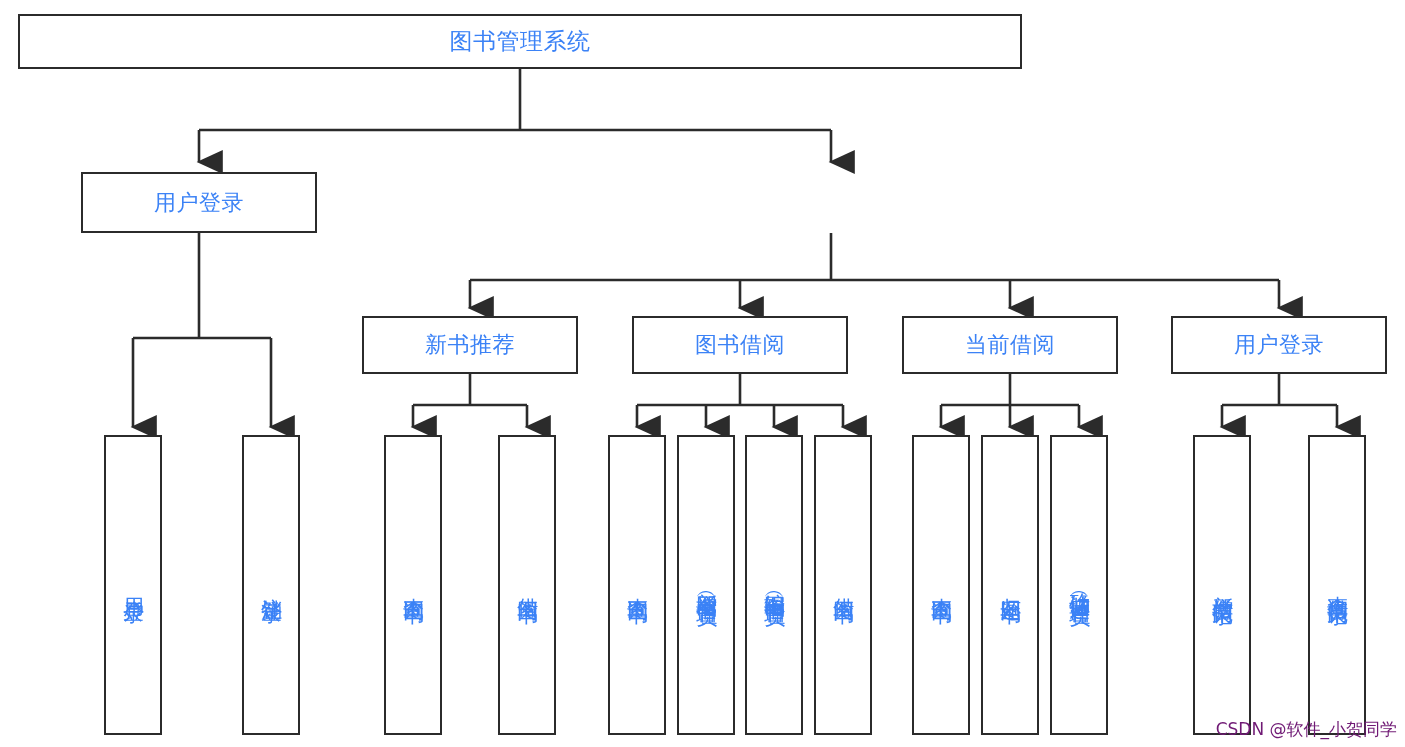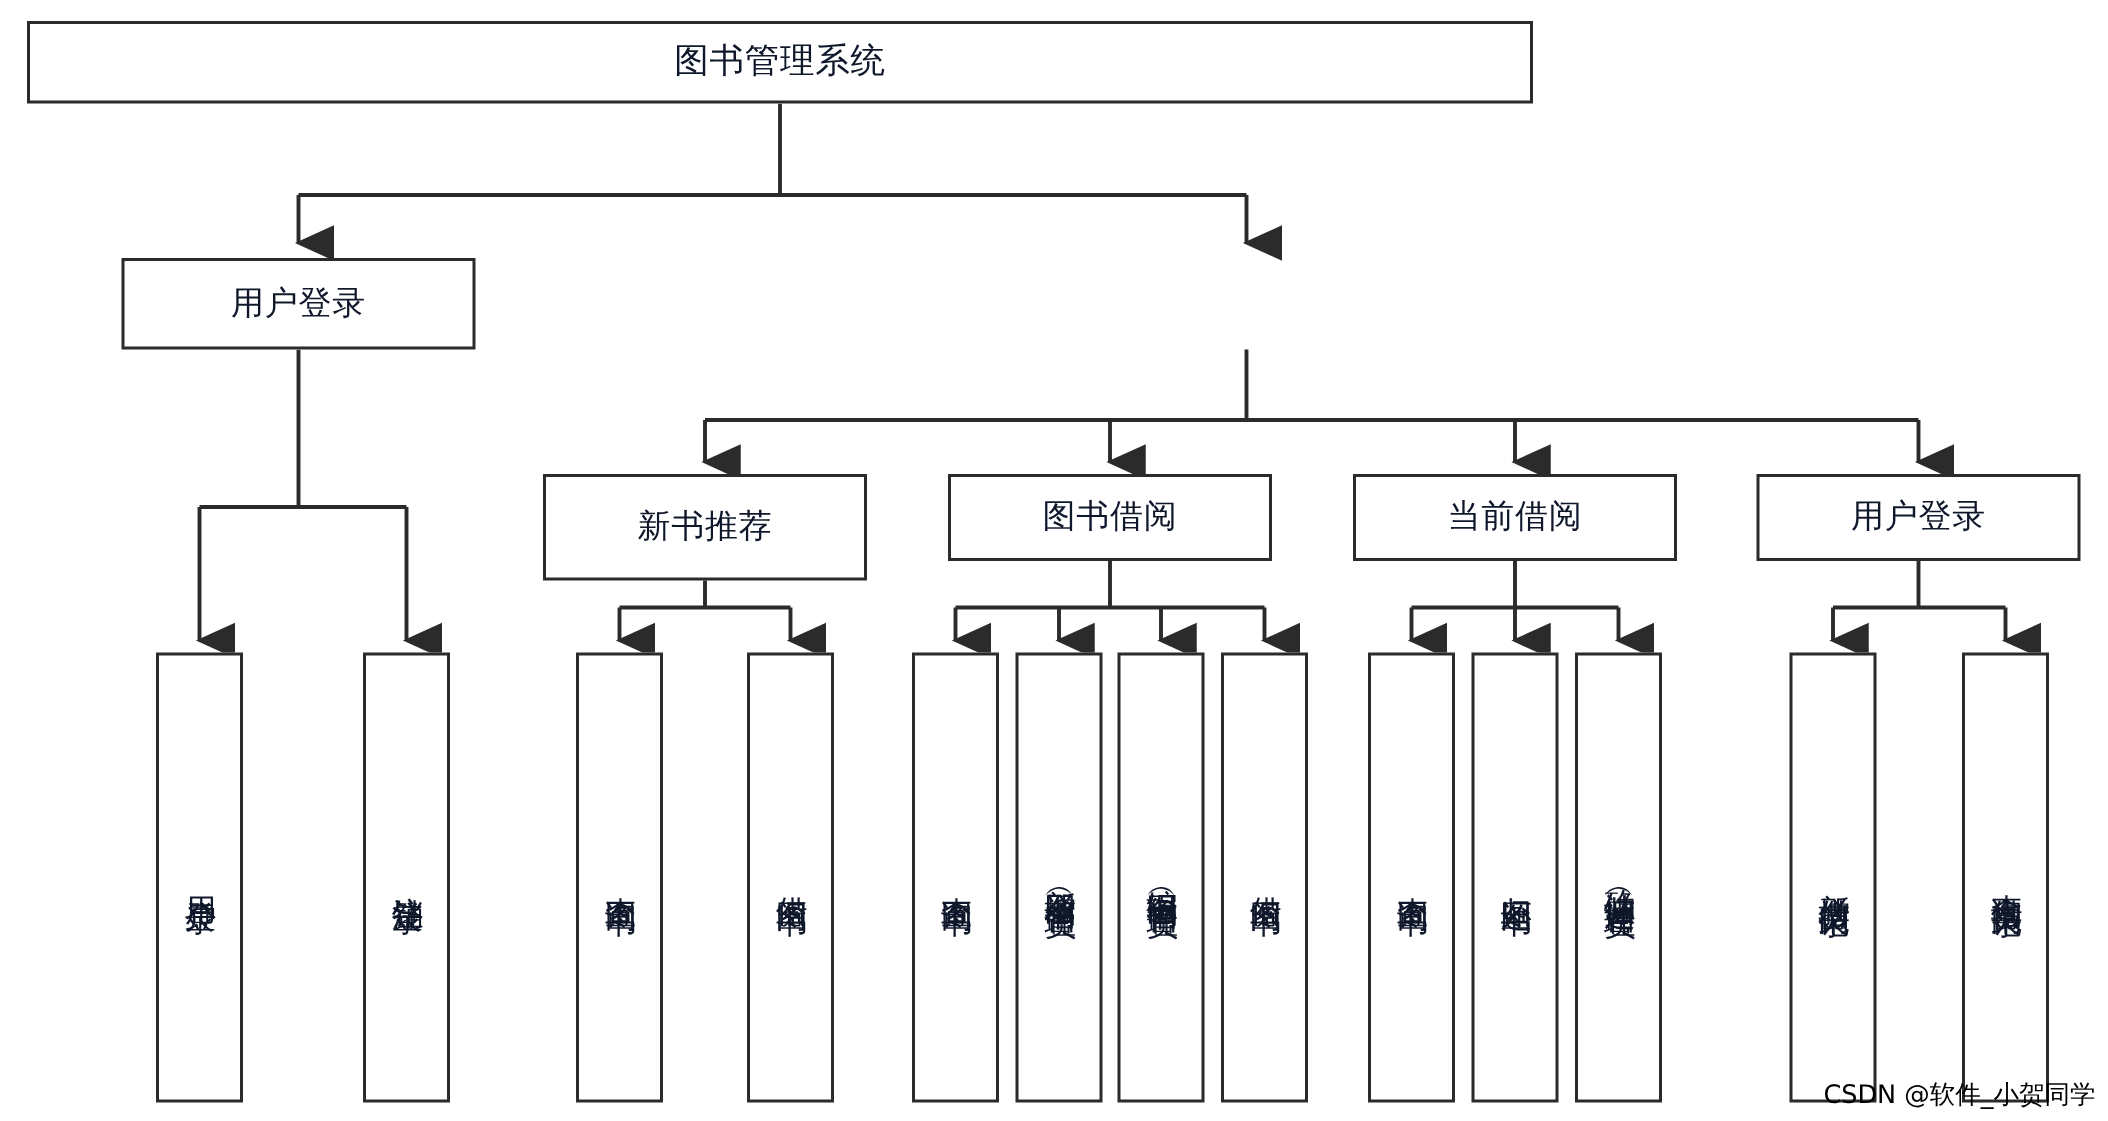--- a/index.html
+++ b/index.html
@@ -26,21 +26,21 @@
     position: absolute;
     box-sizing: border-box;
     background: #ffffff;
     border: 2.5px solid #2b2b2b;
     display: flex;
     align-items: center;
     justify-content: center;
     z-index: 3;
   }
   .node .label {
-    color: #0f172a;
+    color: #3b82f6;
     line-height: 1.18;
     text-align: center;
     letter-spacing: 0.5px;
     white-space: nowrap;
   }
   
   .node.horiz .label {
     font-size: 22px;
   }
   .node.root .label {
@@ -57,21 +57,21 @@
     font-size: 21px;
     line-height: 1.12;
     letter-spacing: 2px;
     max-height: 270px;
   }
   .watermark {
     position: absolute;
     right: 8px;
     bottom: 6px;
     font-size: 17px;
-    color: #000000;
+    color: #701a75;
     z-index: 6;
     white-space: nowrap;
     font-family: "DejaVu Sans", "Liberation Sans", sans-serif;
   }
 </style>
 </head>
 <body>
 
 <div id="canvas">
 
@@ -127,21 +127,21 @@
   </svg>
 
   <div class="node horiz root" style="left:18px; top:14px; width:1004px; height:55px;">
     <span class="label">图书管理系统</span>
   </div>
 
   <div class="node horiz" style="left:81px; top:172px; width:236px; height:61px;">
     <span class="label">用户登录</span>
   </div>
 
-  <div class="node horiz" style="left:362px; top:316px; width:216px; height:71px;">
+  <div class="node horiz" style="left:362px; top:316px; width:216px; height:58px;">
     <span class="label">新书推荐</span>
   </div>
   <div class="node horiz" style="left:632px; top:316px; width:216px; height:58px;">
     <span class="label">图书借阅</span>
   </div>
   <div class="node horiz" style="left:902px; top:316px; width:216px; height:58px;">
     <span class="label">当前借阅</span>
   </div>
   <div class="node horiz" style="left:1171px; top:316px; width:216px; height:58px;">
     <span class="label">用户登录</span>

